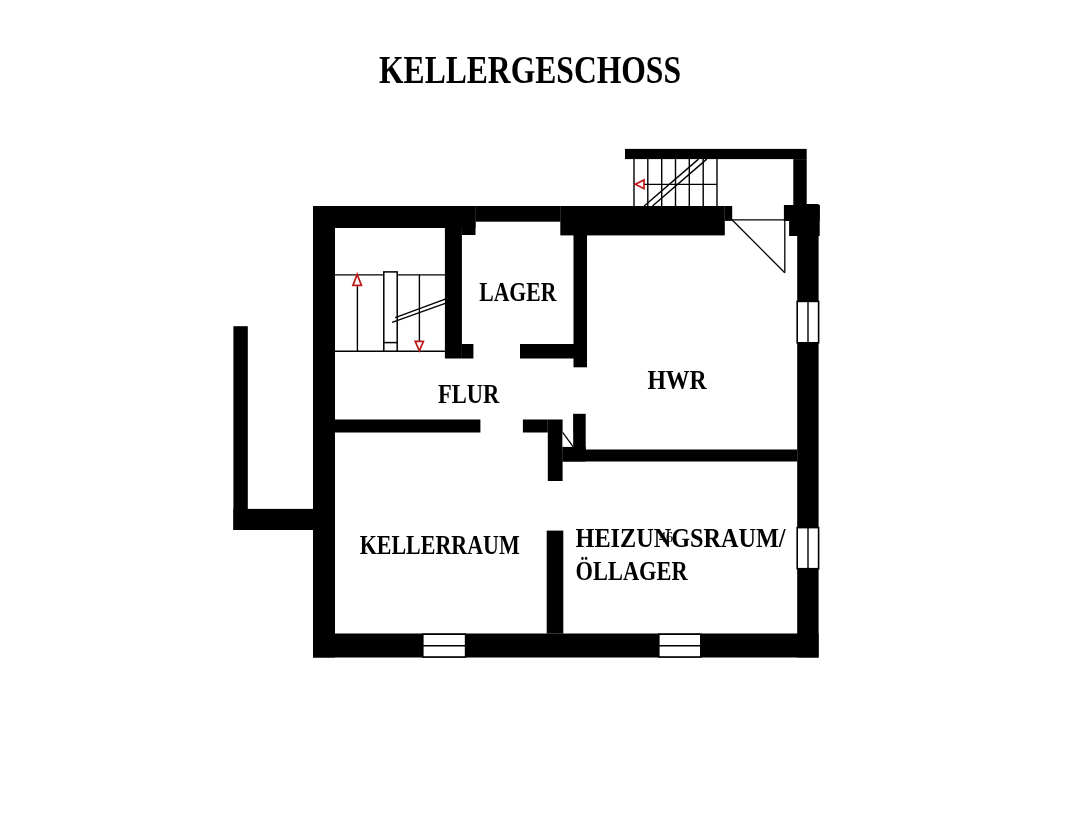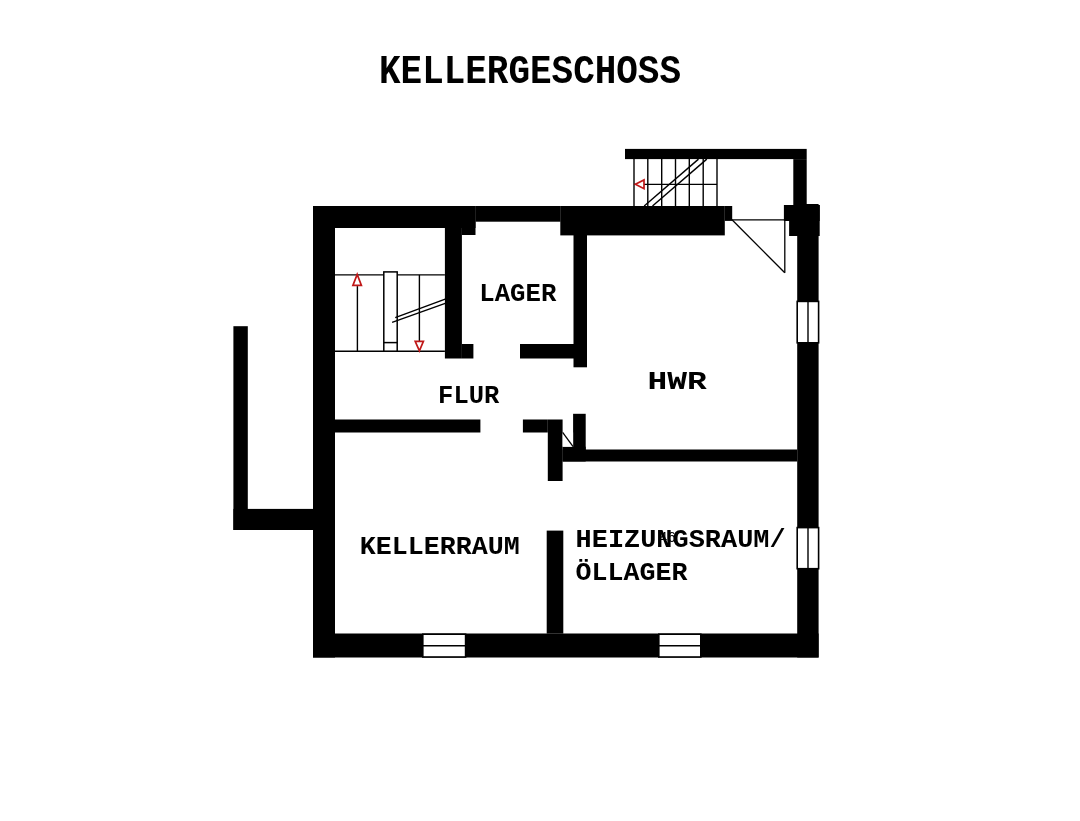--- a/index.html
+++ b/index.html
@@ -1,17 +1,17 @@
 <!DOCTYPE html>
 <html><head>
 <meta charset="utf-8">
 <style>
   html,body{margin:0;padding:0;background:#ffffff;}
   .page{position:relative;width:1080px;height:821px;background:#fff;overflow:hidden;
-        font-family:Liberation Mono, monospace;}
+        font-family:Liberation Serif, serif;}
 </style>
 </head>
 <body>
 <div class="page">
 <svg width="1080" height="821" viewBox="0 0 1080 821" xmlns="http://www.w3.org/2000/svg">
 
   <rect x="0" y="0" width="1080" height="821" fill="#ffffff"></rect>
 
   <text x="379" y="82.8" font-size="39.8" font-weight="700" fill="#000" textLength="302" lengthAdjust="spacingAndGlyphs">KELLERGESCHOSS</text>
 

